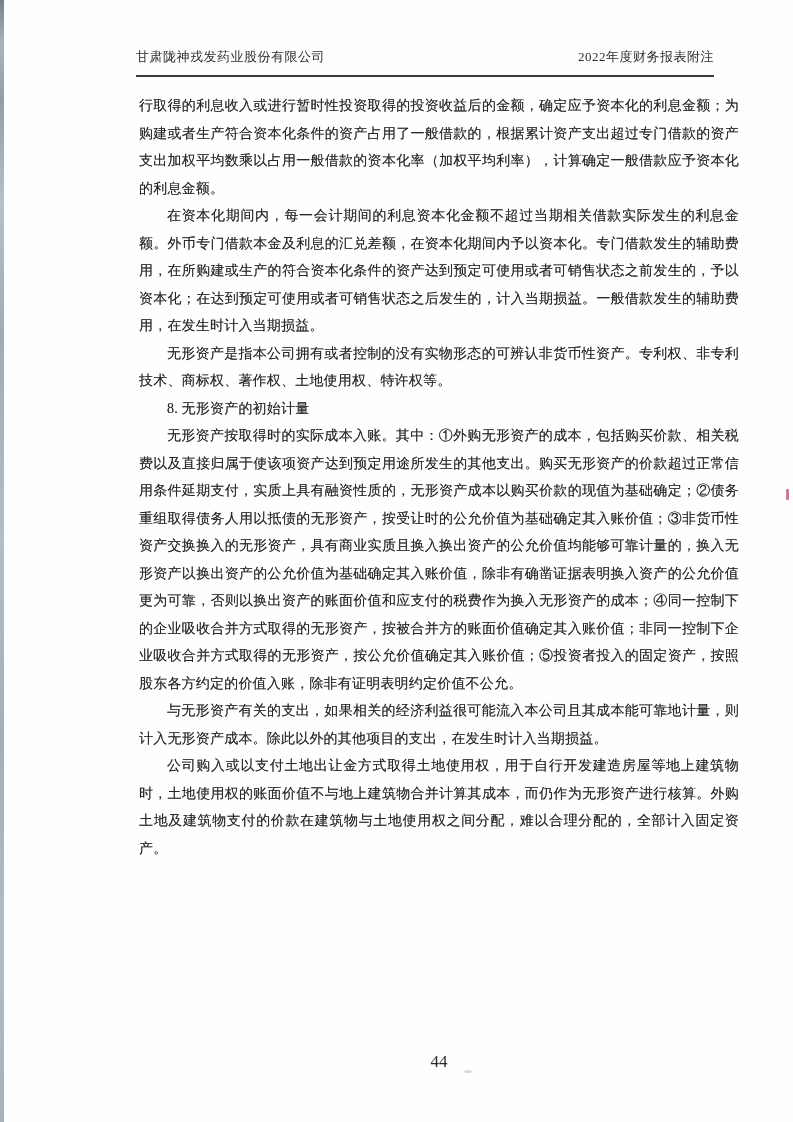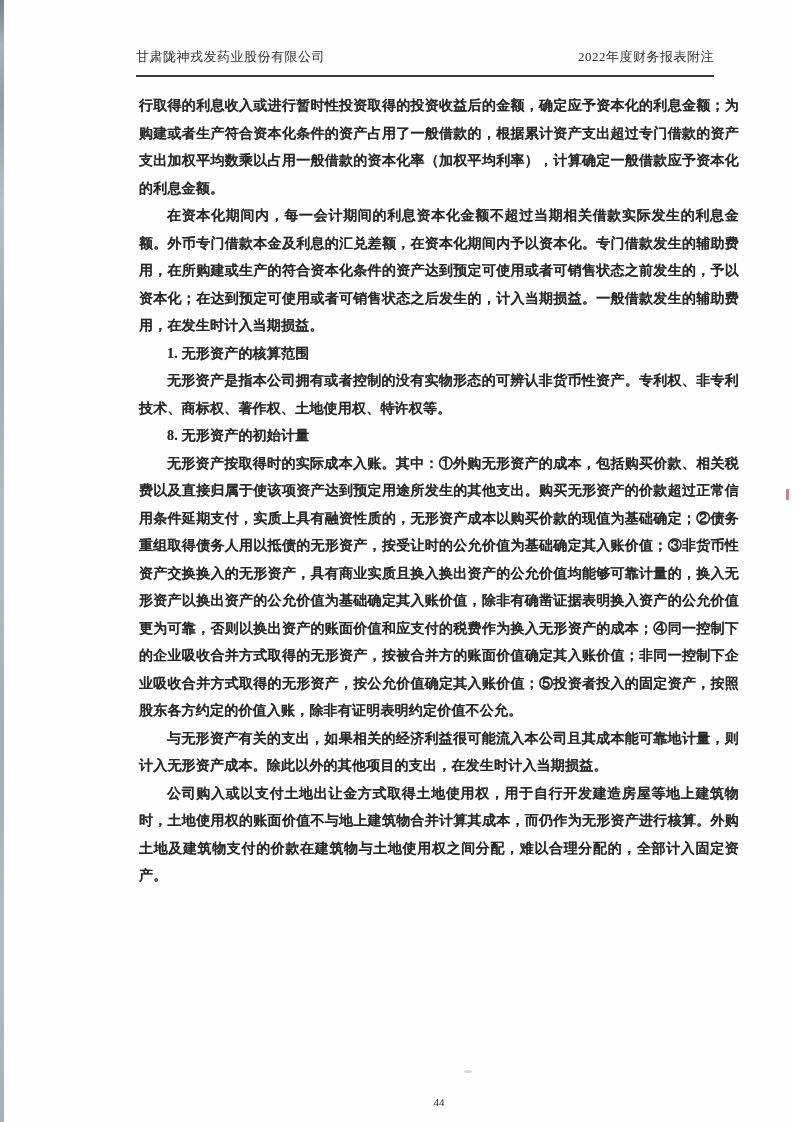--- a/index.html
+++ b/index.html
@@ -45,39 +45,38 @@
     font-size: 14px;
     line-height: 27.5px;
     text-align: justify;
     text-justify: inter-ideograph;
     color: #272727;
     letter-spacing: 0.2px;
     text-shadow: 0 0 0.4px rgba(40,40,40,0.55);
   }
   .content p, .content h2 {
     margin: 0; padding: 0;
-    font-size: 14px; font-weight: bold;
+    font-size: 14px; font-weight: normal;
   }
   .body-paragraph { text-indent: 2em; }
   .body-paragraph-continuation { text-indent: 0; }
   .list-item-heading { text-indent: 2em; }
   .section-heading {
     text-indent: 2em;
     font-weight: bold;
     font-size: 15px !important;
     color: #1e1e1e;
   }
   .page-number {
     position: absolute;
     left: 139px; top: 1052px;
     width: 600px;
     text-align: center;
-    font-size: 11px;
+    font-size: 17px;
     color: #2a2a2a;
-    margin-top: 44px;
   }
   .pink-mark {
     position: absolute;
     left: 786px; top: 489px;
     width: 3px; height: 11px;
     background: #b85c7a;
     opacity: 0.8;
     border-radius: 1px;
   }
   .smudge {
@@ -96,21 +95,20 @@
   <div class="scan-strip"></div>
 
   <div class="header">
     <span>甘肃陇神戎发药业股份有限公司</span>
     <span>2022年度财务报表附注</span>
   </div>
 
   <div class="content">
       <p class="body-paragraph-continuation">行取得的利息收入或进行暂时性投资取得的投资收益后的金额，确定应予资本化的利息金额；为购建或者生产符合资本化条件的资产占用了一般借款的，根据累计资产支出超过专门借款的资产支出加权平均数乘以占用一般借款的资本化率（加权平均利率），计算确定一般借款应予资本化的利息金额。</p>
       <p class="body-paragraph">在资本化期间内，每一会计期间的利息资本化金额不超过当期相关借款实际发生的利息金额。外币专门借款本金及利息的汇兑差额，在资本化期间内予以资本化。专门借款发生的辅助费用，在所购建或生产的符合资本化条件的资产达到预定可使用或者可销售状态之前发生的，予以资本化；在达到预定可使用或者可销售状态之后发生的，计入当期损益。一般借款发生的辅助费用，在发生时计入当期损益。</p>
-      <p class="list-item-heading">1. 无形资产的核算范围</p>
       <p class="body-paragraph">无形资产是指本公司拥有或者控制的没有实物形态的可辨认非货币性资产。专利权、非专利技术、商标权、著作权、土地使用权、特许权等。</p>
       <p class="list-item-heading">8. 无形资产的初始计量</p>
       <p class="body-paragraph">无形资产按取得时的实际成本入账。其中：①外购无形资产的成本，包括购买价款、相关税费以及直接归属于使该项资产达到预定用途所发生的其他支出。购买无形资产的价款超过正常信用条件延期支付，实质上具有融资性质的，无形资产成本以购买价款的现值为基础确定；②债务重组取得债务人用以抵债的无形资产，按受让时的公允价值为基础确定其入账价值；③非货币性资产交换换入的无形资产，具有商业实质且换入换出资产的公允价值均能够可靠计量的，换入无形资产以换出资产的公允价值为基础确定其入账价值，除非有确凿证据表明换入资产的公允价值更为可靠，否则以换出资产的账面价值和应支付的税费作为换入无形资产的成本；④同一控制下的企业吸收合并方式取得的无形资产，按被合并方的账面价值确定其入账价值；非同一控制下企业吸收合并方式取得的无形资产，按公允价值确定其入账价值；⑤投资者投入的固定资产，按照股东各方约定的价值入账，除非有证明表明约定价值不公允。</p>
       <p class="body-paragraph">与无形资产有关的支出，如果相关的经济利益很可能流入本公司且其成本能可靠地计量，则计入无形资产成本。除此以外的其他项目的支出，在发生时计入当期损益。</p>
       <p class="body-paragraph">公司购入或以支付土地出让金方式取得土地使用权，用于自行开发建造房屋等地上建筑物时，土地使用权的账面价值不与地上建筑物合并计算其成本，而仍作为无形资产进行核算。外购土地及建筑物支付的价款在建筑物与土地使用权之间分配，难以合理分配的，全部计入固定资产。</p>
     </div>
 
   <div class="page-number">44</div>
 
   <div class="pink-mark"></div>

